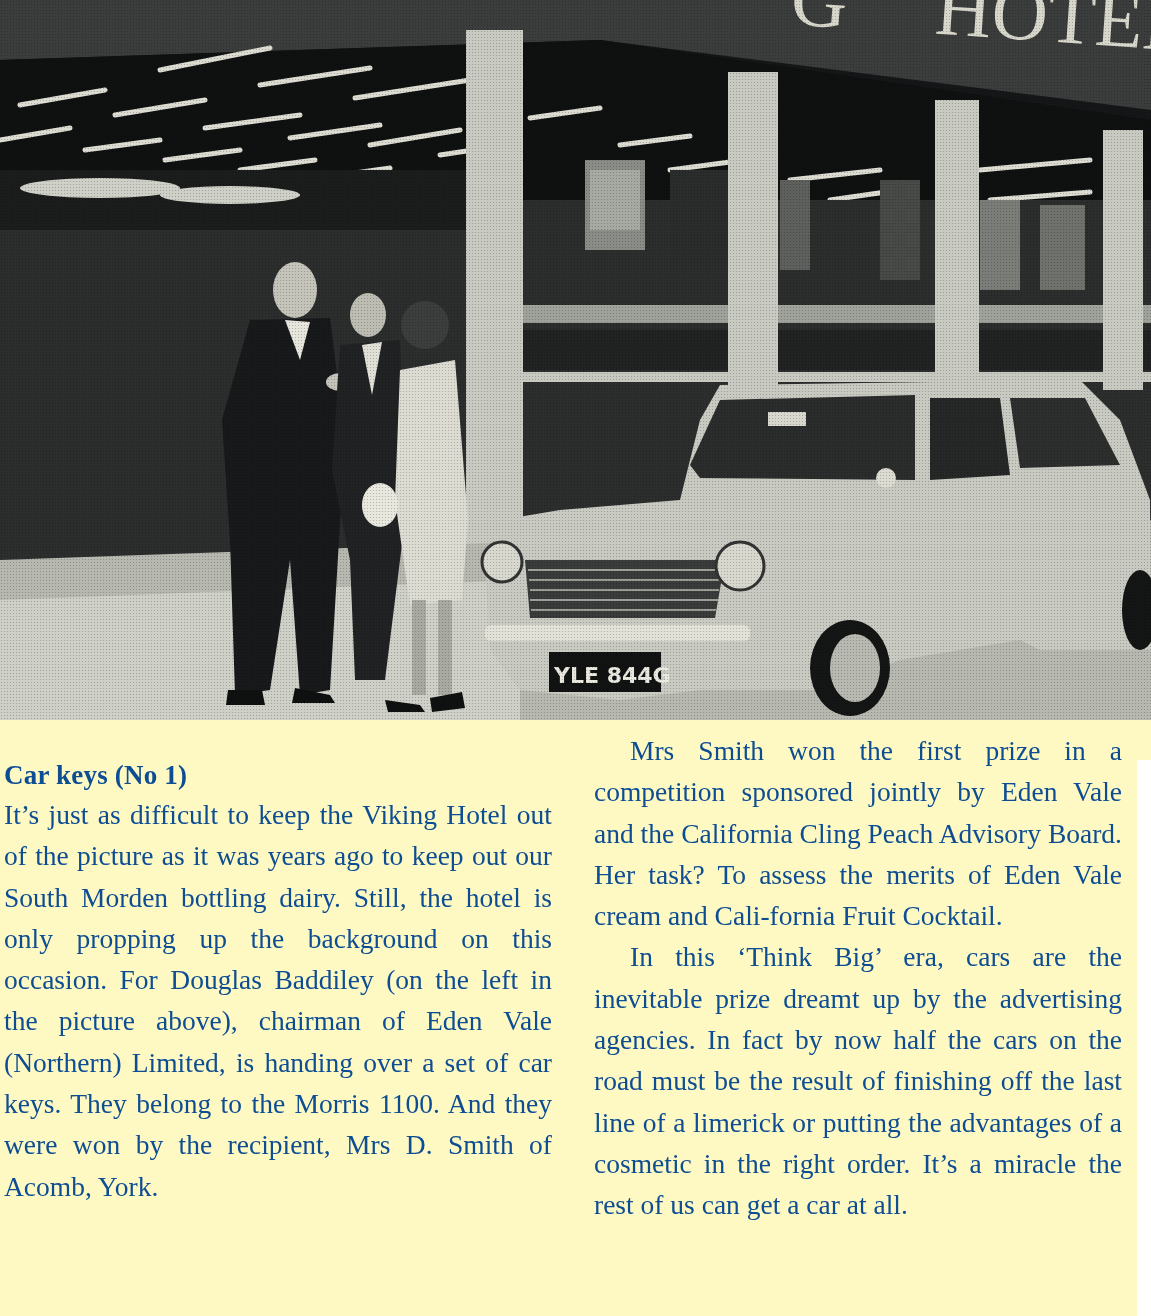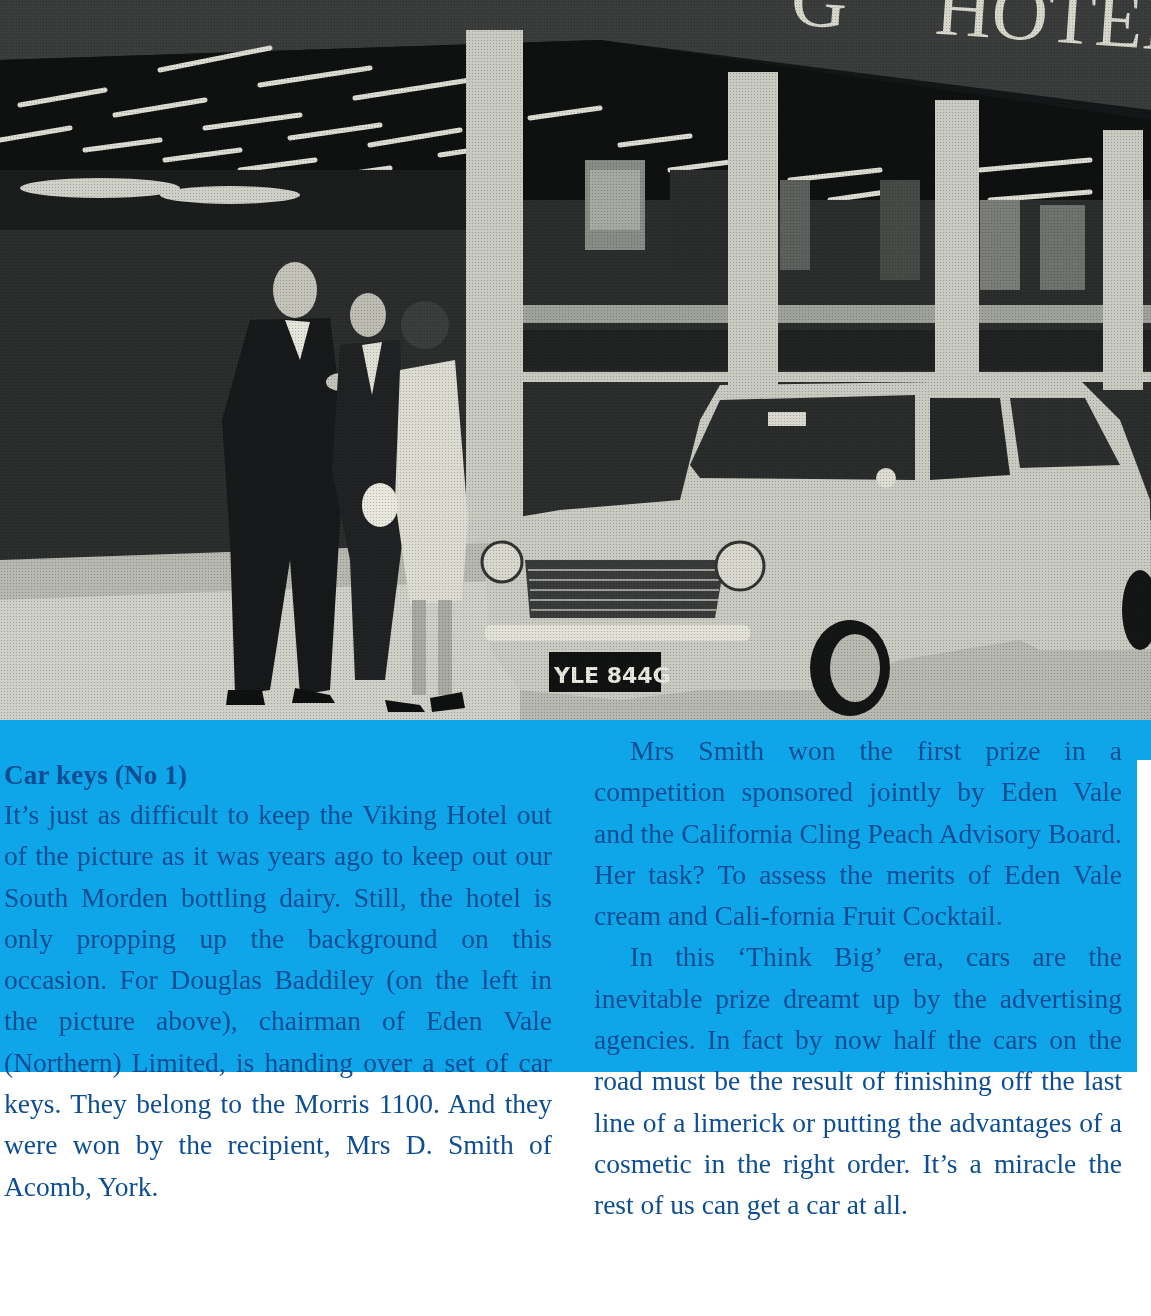--- a/index.html
+++ b/index.html
@@ -1,19 +1,19 @@
 <!DOCTYPE html>
 <html><head>
 <meta charset="utf-8">
 <style>
   * { box-sizing: border-box; margin: 0; padding: 0; }
   html, body { width: 1151px; height: 1316px; background: #ffffff; overflow: hidden; }
   .page {
-    position: relative; width: 1151px; height: 1072px;
-    background: #0ea5e9;
+    position: relative; width: 1151px; height: 1316px;
+    background: #fef9c3;
     font-family: "Liberation Serif", "DejaVu Serif", serif;
   }
   .photo {
     position: absolute; left: 0; top: 0; width: 1151px; height: 720px;
     background: #1a1c1c; overflow: hidden;
   }
   .photo svg { display: block; width: 1151px; height: 720px; }
   .white-corner {
     position: absolute; left: 1137px; top: 760px; width: 14px; height: 556px; background: #ffffff;
   }

